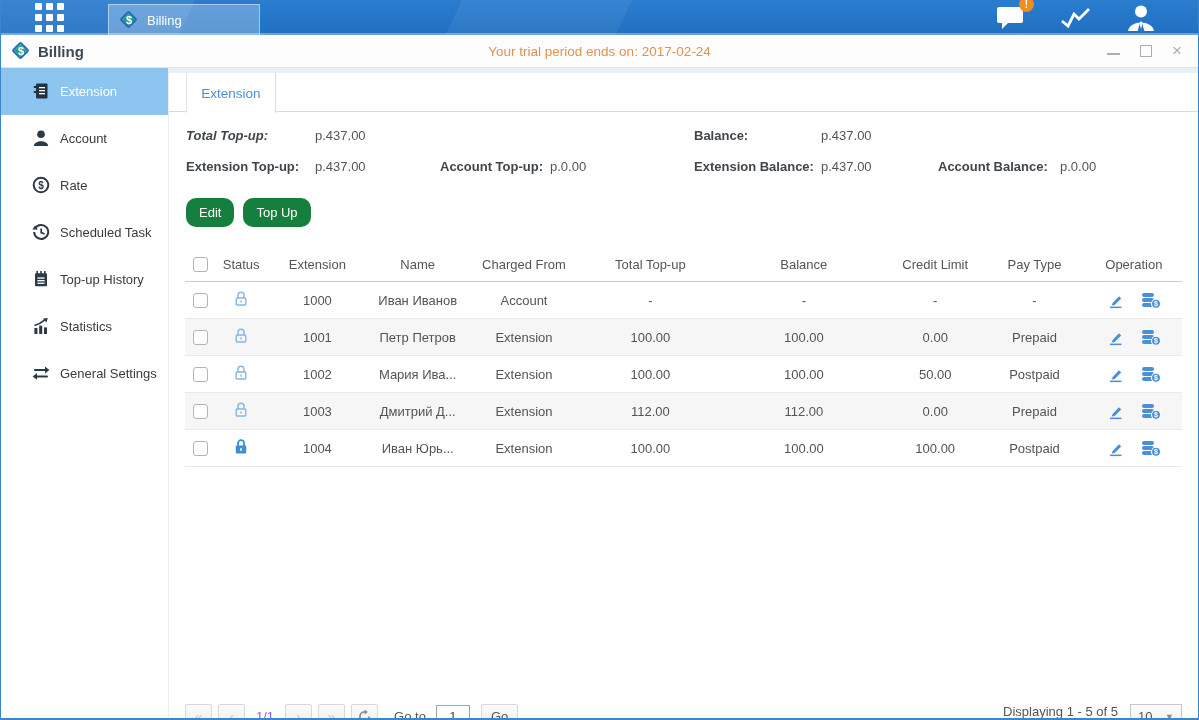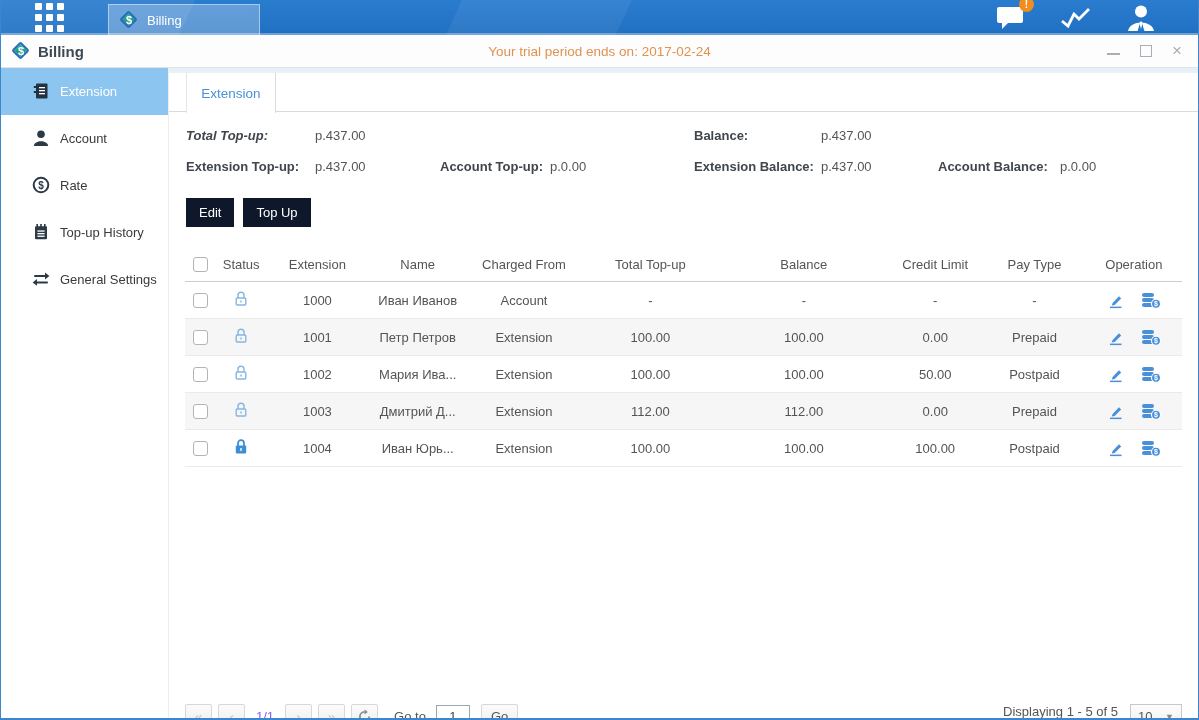--- a/index.html
+++ b/index.html
@@ -54,22 +54,22 @@
     color:#4a90d9; font-size:13.5px; z-index:2; }
 
   
   .summary { position:relative; height:74px; margin-top:12px; font-size:13px; }
   .summary span { position:absolute; white-space:nowrap; }
   .s-label { font-weight:bold; color:#40464c; }
   .s-value { color:#555; }
 
   
   .actions { margin:0 0 0 17px; display:flex; gap:9px; }
-  .btn-primary { background:#0f172a; color:#fff; border:none; font-size:13px; font-family:inherit;
-    padding:7px 13px; border-radius:0; cursor:pointer; }
+  .btn-primary { background:#15803d; color:#fff; border:none; font-size:13px; font-family:inherit;
+    padding:7px 13px; border-radius:10px; cursor:pointer; }
 
   
   table.ext { border-collapse:collapse; table-layout:fixed; width:calc(100% - 32px); margin:20px 16px 10px 16px; font-size:13px; }
   table.ext th { font-weight:normal; color:#555; padding:9px 0; border-bottom:1px solid #c9ced3; text-align:center; }
   table.ext td { color:#545454; padding:8px 0; border-bottom:1px solid #eaeaea; text-align:center; }
   table.ext tbody tr:nth-child(even) { background:#f6f6f6; }
   th.col-check, td.col-check { text-align:left; }
   .checkbox { display:inline-block; width:15px; height:15px; border:1px solid #b4b4b4; border-radius:3px; background:#fff; vertical-align:middle; cursor:pointer; }
   .lock svg.closed { display:none; }
   .lock.locked svg.closed { display:inline; }
@@ -185,30 +185,52 @@
           <svg width="18" height="18" viewBox="0 0 18 18">
               <circle cx="9" cy="9" r="7.3" fill="none" stroke="#2c3a46" stroke-width="2"></circle>
           <text x="9" y="12.6" font-size="10" font-weight="bold" fill="#2c3a46" text-anchor="middle" font-family="Liberation Sans,sans-serif">$</text>
             </svg>
         </span>
         <span>Rate</span>
       </div>
       <div class="side-item">
         <span class="sicon">
           <svg width="18" height="18" viewBox="0 0 18 18">
+              <path d="M3.2,5.3 A7,7 0 1 1 2.2,9" fill="none" stroke="#2c3a46" stroke-width="2"></path>
+          <polygon points="0.4,6.4 5.8,6.4 3,2.6" fill="#2c3a46"></polygon>
+          <polyline points="9.2,5.4 9.2,9.6 12.6,11" fill="none" stroke="#2c3a46" stroke-width="1.7"></polyline>
+            </svg>
+        </span>
+        <span>Scheduled Task</span>
+      </div>
+      <div class="side-item">
+        <span class="sicon">
+          <svg width="18" height="18" viewBox="0 0 18 18">
               <rect x="4.4" y="1" width="1.6" height="3.6" fill="#2c3a46"></rect>
               <rect x="8.2" y="1" width="1.6" height="3.6" fill="#2c3a46"></rect>
               <rect x="12" y="1" width="1.6" height="3.6" fill="#2c3a46"></rect>
           <rect x="3" y="3.2" width="12" height="13" rx="1" fill="#2c3a46"></rect>
           <rect x="5.4" y="7.4" width="7.2" height="1.3" fill="#fff"></rect>
               <rect x="5.4" y="10" width="7.2" height="1.3" fill="#fff"></rect>
               <rect x="5.4" y="12.6" width="7.2" height="1.3" fill="#fff"></rect>
             </svg>
         </span>
         <span>Top-up History</span>
+      </div>
+      <div class="side-item">
+        <span class="sicon">
+          <svg width="18" height="18" viewBox="0 0 18 18">
+              <rect x="2.4" y="11" width="3" height="6" fill="#2c3a46"></rect>
+              <rect x="7.2" y="8.6" width="3" height="8.4" fill="#2c3a46"></rect>
+              <rect x="12" y="10.4" width="3" height="6.6" fill="#2c3a46"></rect>
+          <path d="M2.5,8.5 C6,7.5 9,6 12.8,2.8" fill="none" stroke="#2c3a46" stroke-width="1.7"></path>
+          <polygon points="11,1.6 15.8,1 14.4,5.4" fill="#2c3a46"></polygon>
+            </svg>
+        </span>
+        <span>Statistics</span>
       </div>
       <div class="side-item">
         <span class="sicon">
           <svg width="18" height="18" viewBox="0 0 18 18">
               <rect x="2" y="5" width="12.5" height="2" rx="1" fill="#2c3a46"></rect>
           <polygon points="13,2.6 17.4,6 13,9.4" fill="#2c3a46"></polygon>
           <rect x="3.5" y="11.4" width="12.5" height="2" rx="1" fill="#2c3a46"></rect>
           <polygon points="5,9 0.6,12.4 5,15.8" fill="#2c3a46"></polygon>
             </svg>
         </span>

